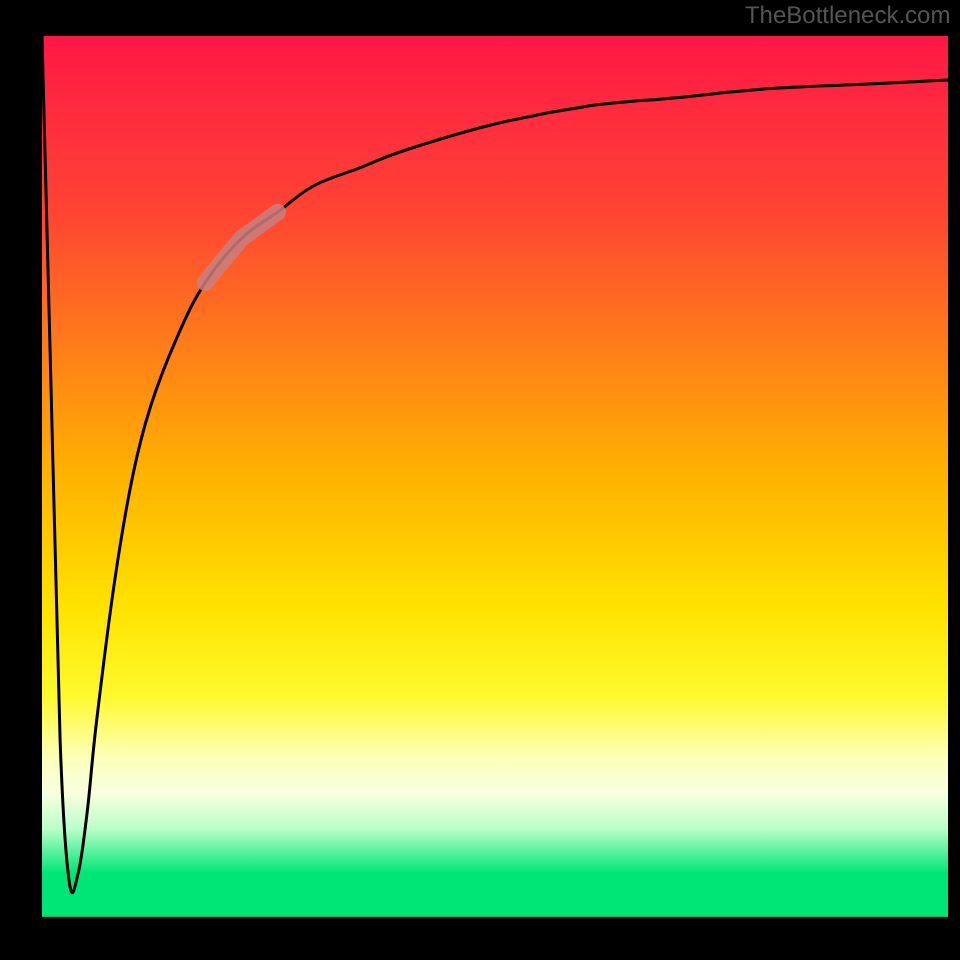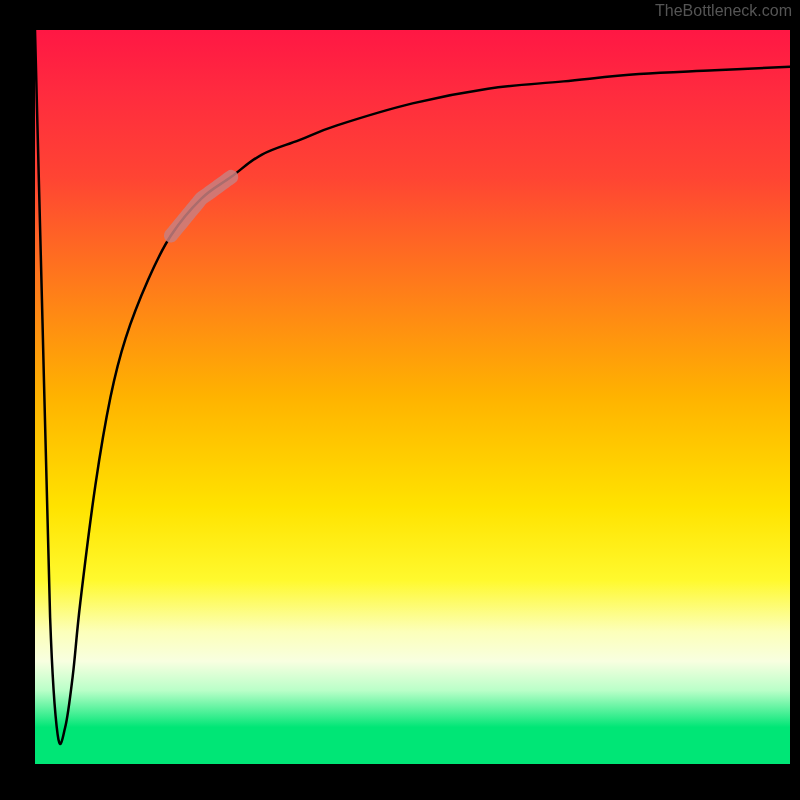--- a/index.html
+++ b/index.html
@@ -12,21 +12,21 @@
     position: relative;
     width: 800px;
     height: 800px;
     background: #000000;
   }
   .watermark {
     position: absolute;
     top: 2px;
     right: 8px;
     color: #555555;
-    font-size: 16px;
+    font-size: 20px;
     font-family: Arial, sans-serif;
     z-index: 10;
   }
   .plot-area {
     position: absolute;
     background: linear-gradient(to bottom,
       #ff1744 0%,
       #ff2a3f 8%,
       #ff4433 20%,
       #ff7c1a 35%,

